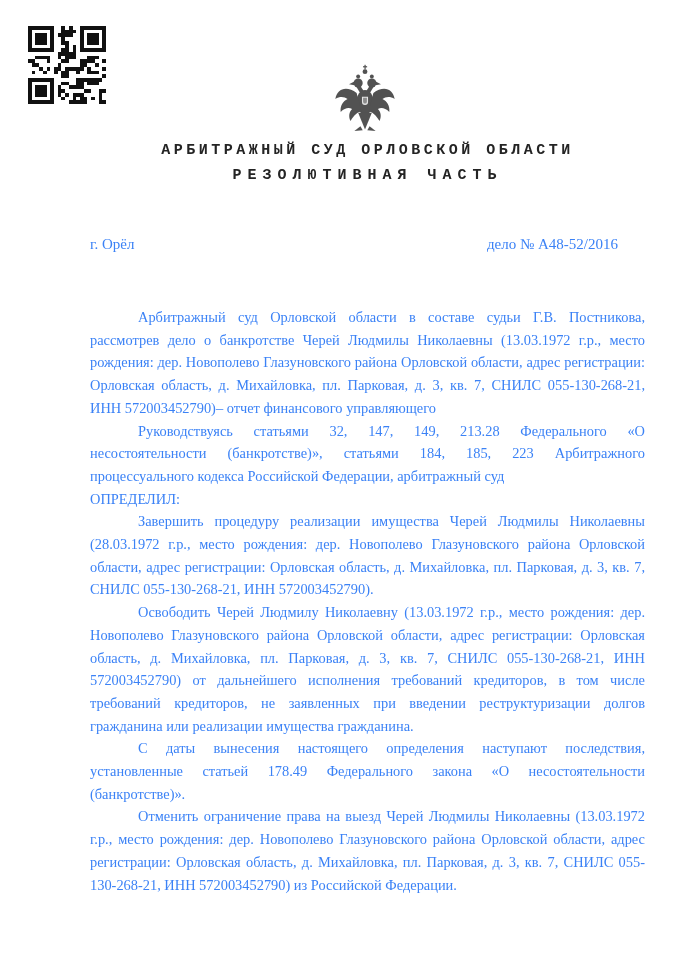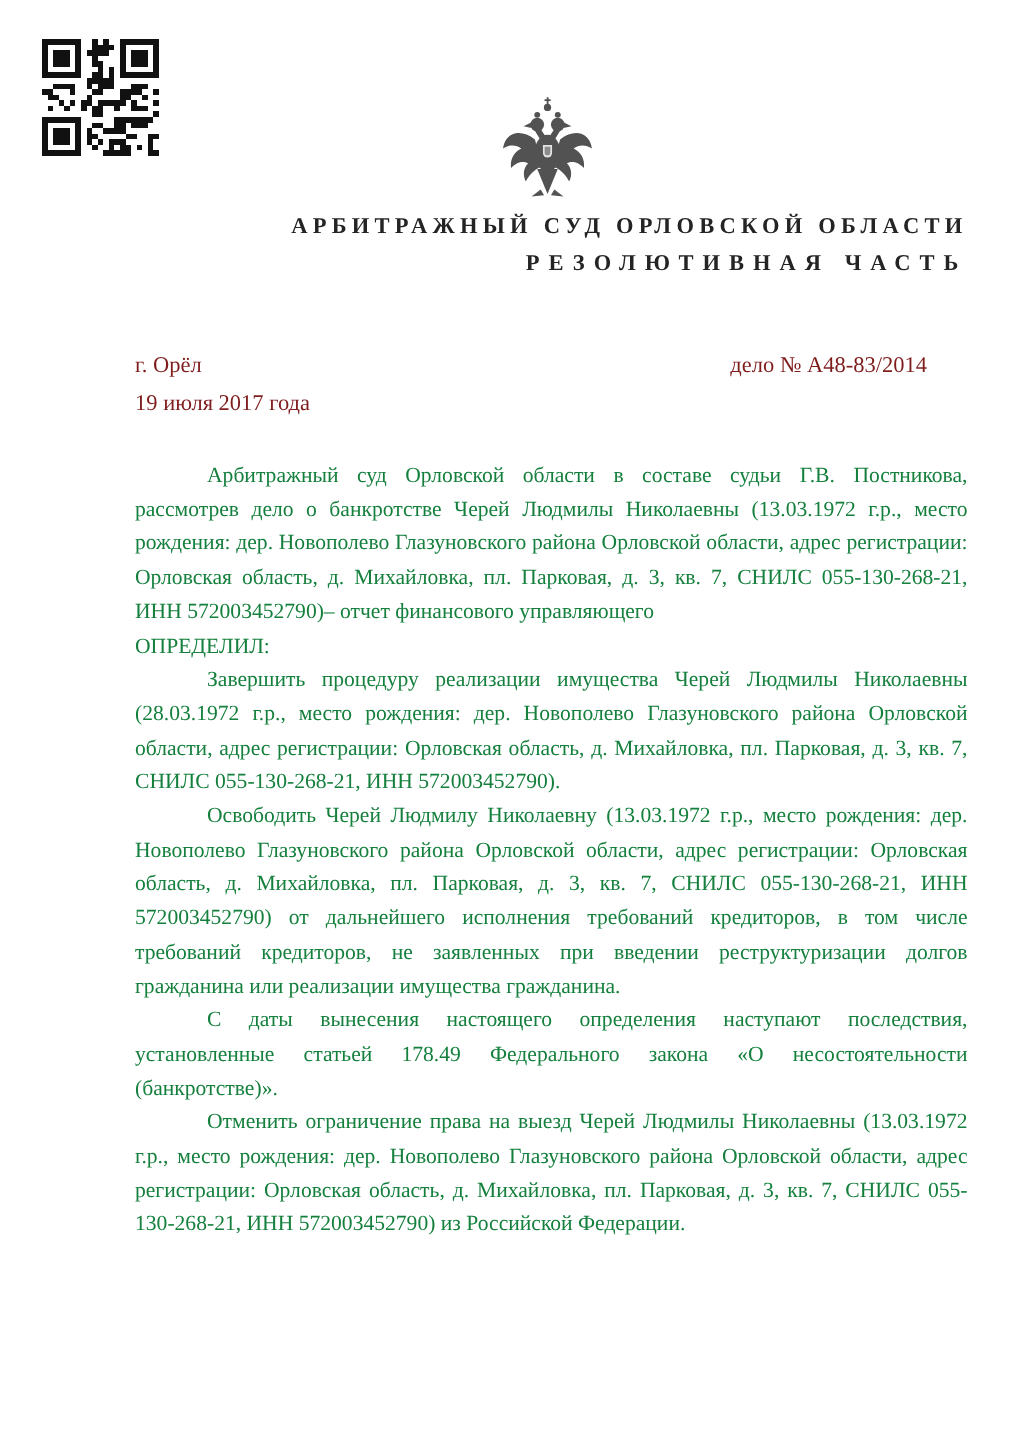--- a/index.html
+++ b/index.html
@@ -17,34 +17,34 @@
     filter:blur(.2px);
   }
   .emblem {
     position:absolute; left:327px; top:60px;
     width:76px; height:78px;
     filter:blur(.4px);
     opacity:.88;
   }
   .header {
     position:absolute; left:90px; top:139px; width:555px;
-    text-align:right; font-weight:bold; font-size:15px;
-    line-height:24.5px; color:#242424;
+    text-align:center; font-weight:bold; font-size:15px;
+    line-height:24.5px; color:#242424;font-family:Liberation Mono, monospace;
   }
   .header .hl1 { letter-spacing:3.5px; }
   .header .hl2 { letter-spacing:6px; }
   .meta {
     position:absolute; left:90px; top:232px; width:528px;
-    font-size:15px; line-height:25px; color:#7f1d1d;
+    font-size:15px; line-height:25px; color:#3b82f6;
   }
   .meta-row { display:flex; justify-content:space-between; }
   .body {
     position:absolute; left:90px; top:306px; width:555px;
     font-size:14.4px; line-height:22.7px;
-    text-align:justify; color:#15803d;
+    text-align:justify; color:#3b82f6;
   }
   .body p { margin:0; text-indent:48px; }
   .body p.center { text-align:left; text-indent:0; }
 </style>
 </head>
 <body>
 
 <div class="page">
 
   <svg class="qr" viewBox="0 0 21 21" shape-rendering="crispEdges" aria-hidden="true">
@@ -80,27 +80,27 @@
   </svg>
 
   <div class="header">
     <div class="hl1">АРБИТРАЖНЫЙ СУД ОРЛОВСКОЙ ОБЛАСТИ</div>
     <div class="hl2">РЕЗОЛЮТИВНАЯ ЧАСТЬ</div>
   </div>
 
   <div class="meta">
     <div class="meta-row">
       <span>г. Орёл</span>
-      <span>дело № А48-83/2014</span>
+      <span>дело № А48-52/2016</span>
     </div>
-    <div>19 июля 2017 года</div>
   </div>
 
   <div class="body">
     <p>Арбитражный суд Орловской области в составе судьи Г.В. Постникова, рассмотрев дело о банкротстве Черей Людмилы Николаевны (13.03.1972 г.р., место рождения:  дер. Новополево Глазуновского района Орловской области, адрес регистрации: Орловская область, д. Михайловка, пл. Парковая, д. 3, кв. 7, СНИЛС 055-130-268-21, ИНН 572003452790)– отчет финансового управляющего</p>
+    <p>Руководствуясь статьями 32, 147, 149, 213.28 Федерального «О несостоятельности (банкротстве)», статьями 184, 185, 223 Арбитражного процессуального кодекса Российской Федерации, арбитражный суд</p>
     <p class="center">ОПРЕДЕЛИЛ:</p>
     <p>Завершить процедуру реализации имущества Черей Людмилы Николаевны (28.03.1972 г.р., место рождения:  дер. Новополево Глазуновского района Орловской области, адрес регистрации: Орловская область, д. Михайловка, пл. Парковая, д. 3, кв. 7, СНИЛС 055-130-268-21, ИНН 572003452790).</p>
     <p>Освободить Черей Людмилу Николаевну (13.03.1972 г.р., место рождения:  дер. Новополево Глазуновского района Орловской области, адрес регистрации: Орловская область, д. Михайловка, пл. Парковая, д. 3, кв. 7, СНИЛС 055-130-268-21, ИНН 572003452790) от дальнейшего исполнения требований кредиторов, в том числе требований кредиторов, не заявленных при введении реструктуризации долгов гражданина или реализации имущества гражданина.</p>
     <p>С даты вынесения настоящего определения наступают последствия, установленные статьей 178.49 Федерального закона «О несостоятельности (банкротстве)».</p>
     <p>Отменить ограничение права на выезд Черей Людмилы Николаевны (13.03.1972 г.р., место рождения:  дер. Новополево Глазуновского района Орловской области, адрес регистрации: Орловская область, д. Михайловка, пл. Парковая, д. 3, кв. 7, СНИЛС 055-130-268-21, ИНН 572003452790) из Российской Федерации.</p>
   </div>
 
 </div>
 
 </body></html>

